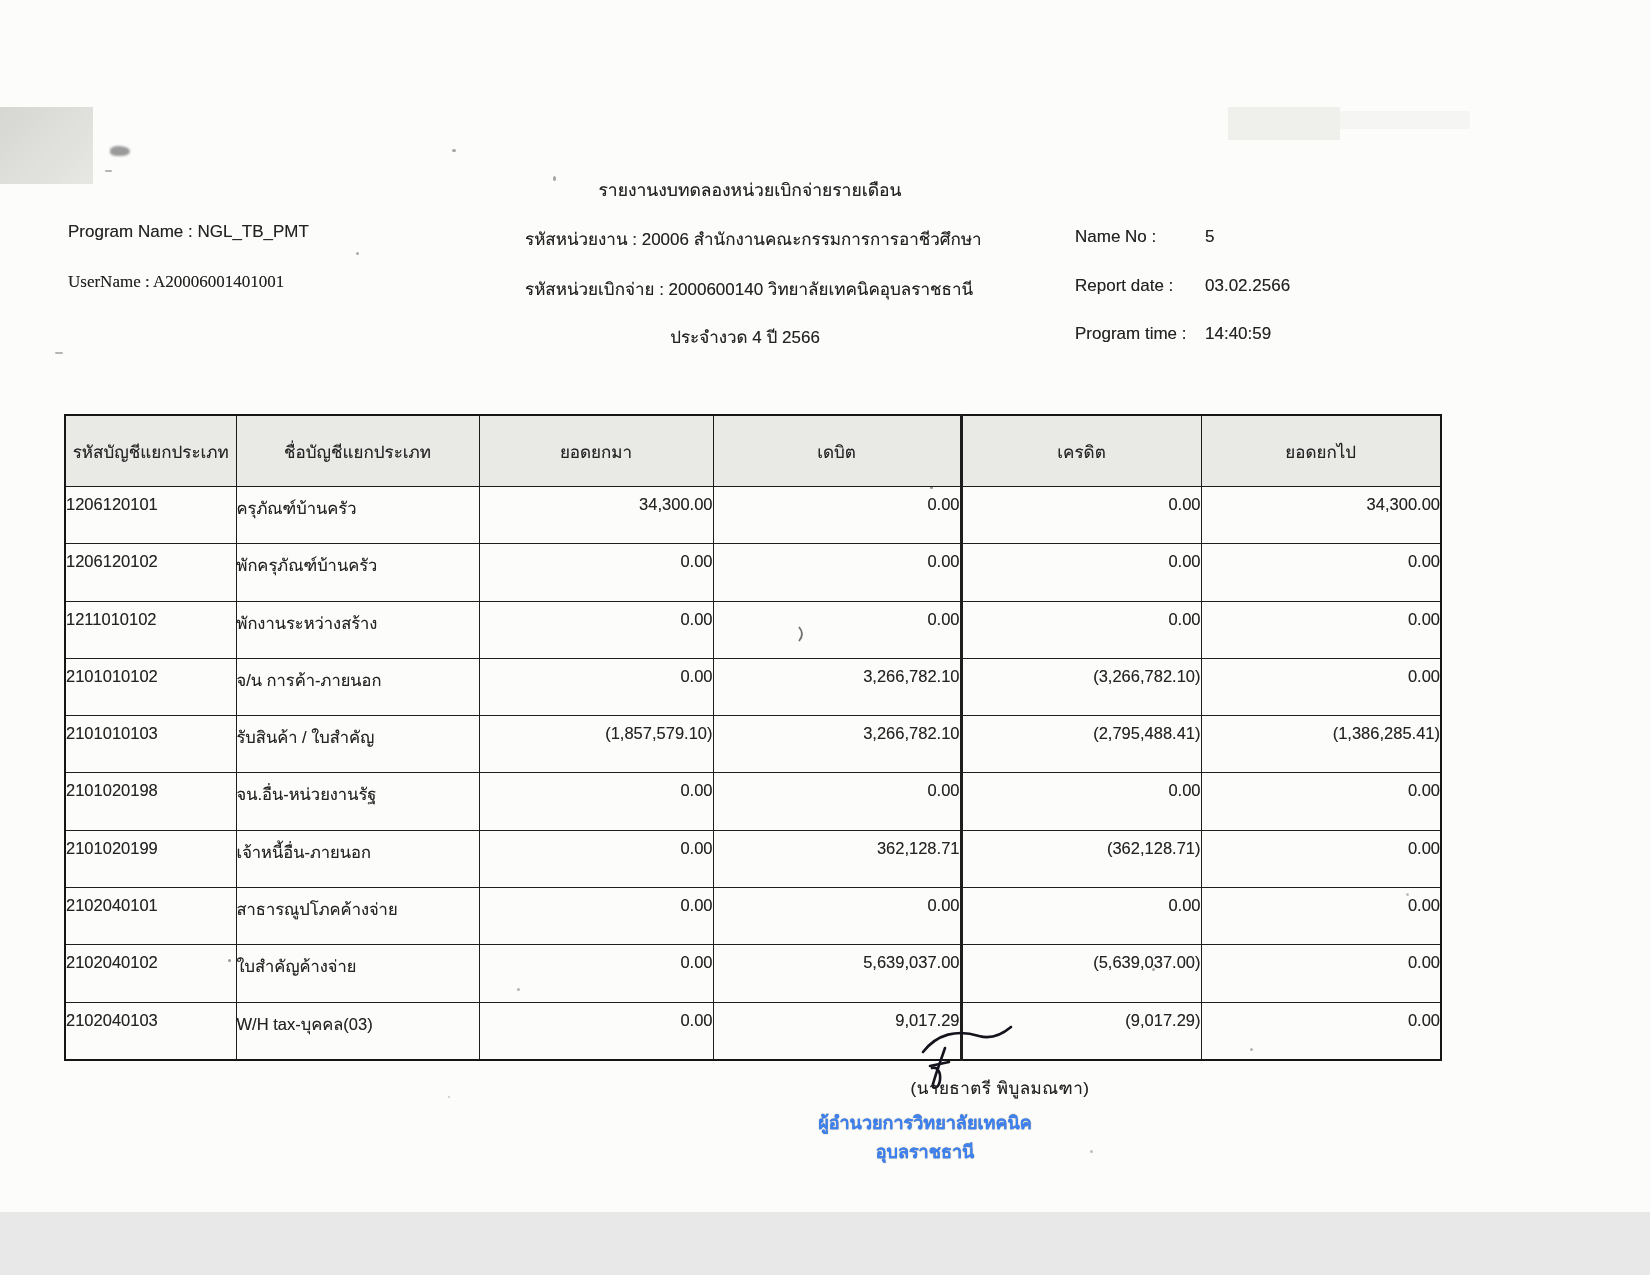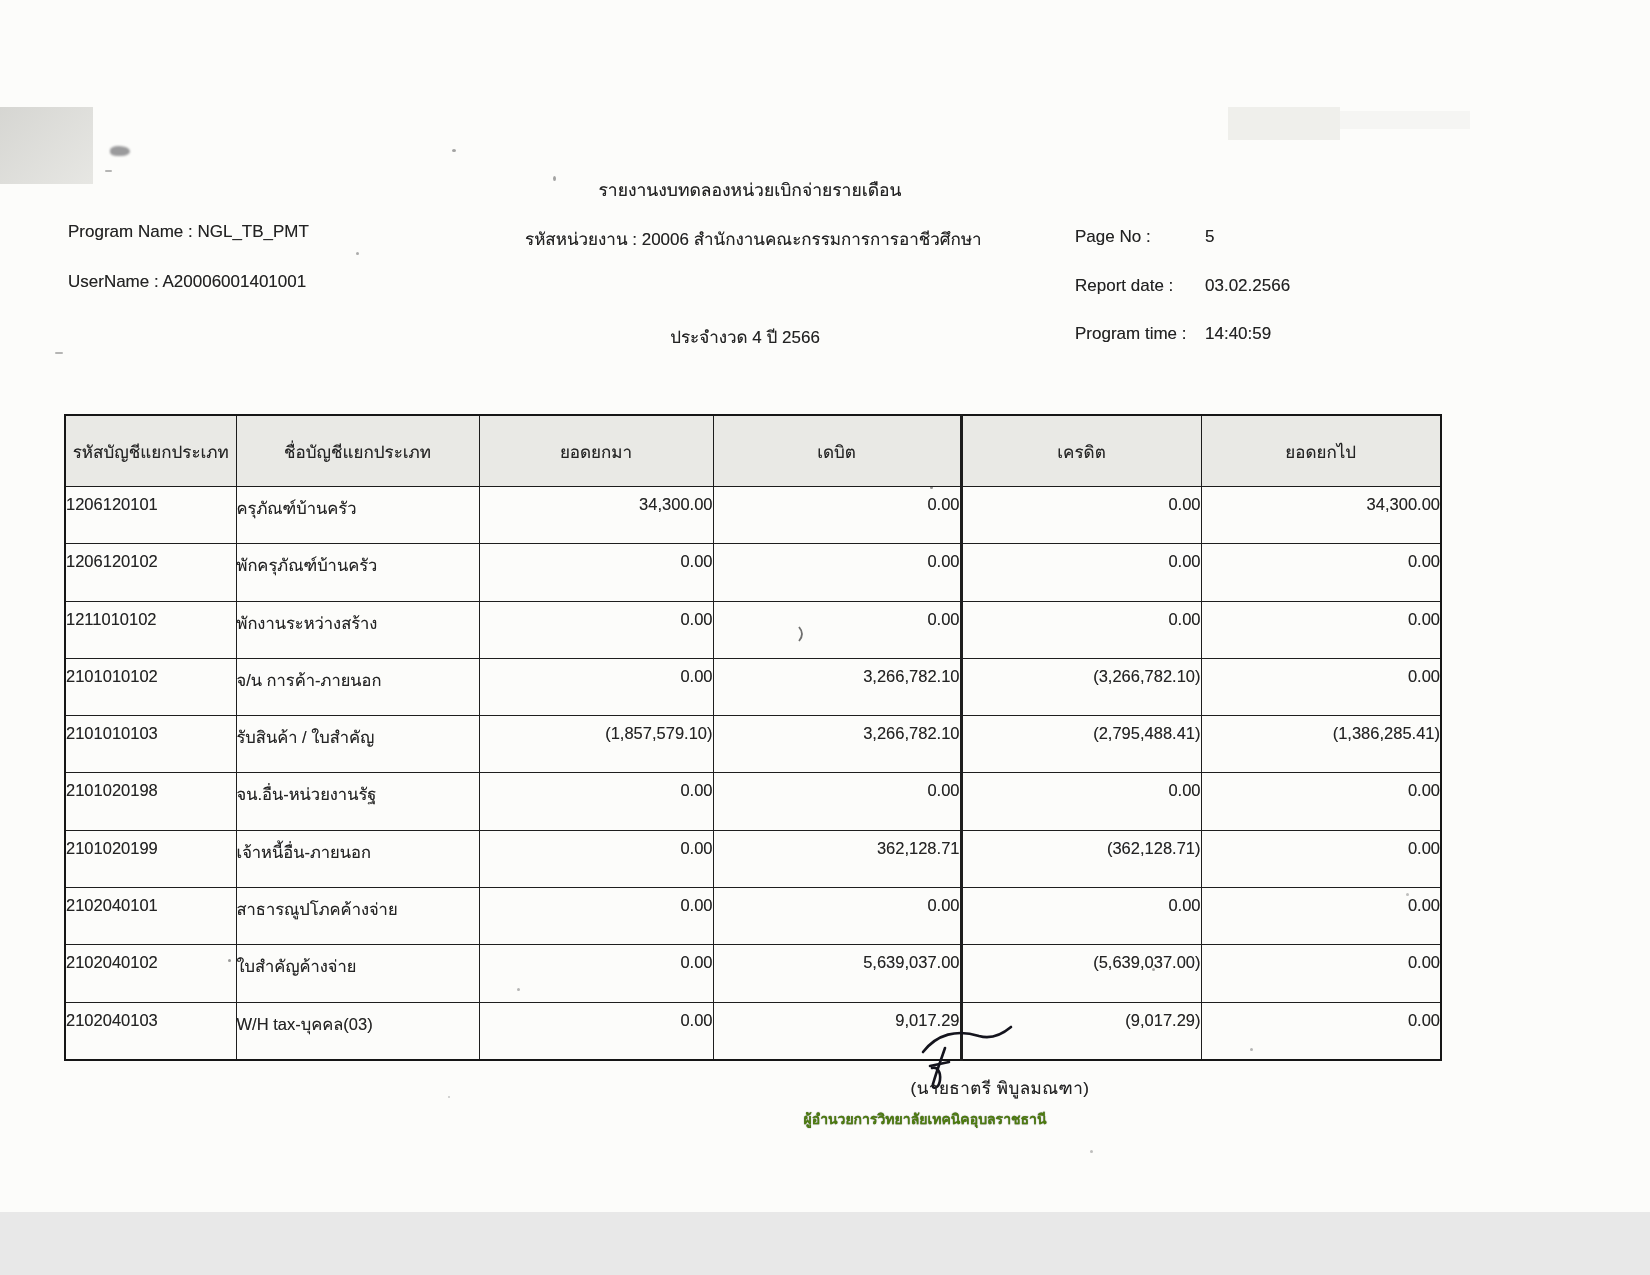--- a/index.html
+++ b/index.html
@@ -39,22 +39,22 @@
     padding:8px 0 0 0;font-size:16.5px;background:transparent;
     text-shadow:0 0 .5px rgba(30,30,30,.4);white-space:nowrap;overflow:hidden;
   }
   table.tb th:nth-child(5),table.tb td:nth-child(5){border-left-width:3px;}
   td.c-code{padding-left:13px;text-align:left;}
   td.c-name{padding-left:9px;text-align:left;margin-top:16px;}
   td.c-num{padding-right:10px;text-align:right;}
 
   
   .sig-name{left:845px;top:1074px;width:310px;text-align:center;font-size:17px;letter-spacing:.5px;}
-  .sig-title{left:790px;top:1108px;width:270px;text-align:center;font-size:14px;font-weight:700;
-             color:#4d7c0f;text-shadow:0 0 1px rgba(20,20,20,.7);filter:blur(.2px);}
+  .sig-title{left:790px;top:1108px;width:270px;text-align:center;font-size:18px;font-weight:700;
+             color:#3b82f6;text-shadow:0 0 1px rgba(20,20,20,.7);filter:blur(.2px);}
   .sig-svg{left:905px;top:1022px;}
   .stray-bracket{left:797px;top:626px;}
 </style>
 </head>
 <body>
 
 <div class="sheet">
 
   <div class="patch patch-tl"></div>
   <div class="patch patch-tr"></div>
@@ -74,29 +74,30 @@
   <div class="speck" style="left:1250px;top:1048px;width:3px;height:3px;opacity:.4"></div>
   <div class="speck" style="left:1090px;top:1150px;width:3px;height:3px;opacity:.35"></div>
   <div class="speck" style="left:448px;top:1096px;width:2px;height:2px;opacity:.3"></div>
 
   <div class="h-line doc-title ink">รายงานงบทดลองหน่วยเบิกจ่ายรายเดือน</div>
 
   <div class="h-line ink" style="left:68px;top:222px;">
     <span>Program Name :</span>
     <span>NGL_TB_PMT</span>
   </div>
-  <div class="h-line ink" style="left:68px;top:272px;">
+  <div class="h-line ink" style="left:68px;top:272px;font-family:Liberation Serif, serif;">
     <span>UserName :</span>
     <span>A20006001401001</span>
   </div>
 
   <div class="h-line ink" style="left:525px;top:225px;">รหัสหน่วยงาน : 20006 สำนักงานคณะกรรมการการอาชีวศึกษา</div>
+  <div class="h-line ink" style="left:525px;top:275px;">รหัสหน่วยเบิกจ่าย : 2000600140 วิทยาลัยเทคนิคอุบลราชธานี</div>
   <div class="h-line ink" style="left:525px;top:323px;width:440px;text-align:center;">ประจำงวด 4 ปี 2566</div>
 
-  <div class="h-line ink" style="left:1075px;top:227px;">Page No :</div>
+  <div class="h-line ink" style="left:1075px;top:227px;">Name No :</div>
   <div class="h-line ink" style="left:1205px;top:227px;">5</div>
   <div class="h-line ink" style="left:1075px;top:276px;">Report date :</div>
   <div class="h-line ink" style="left:1205px;top:276px;">03.02.2566</div>
   <div class="h-line ink" style="left:1075px;top:324px;">Program time :</div>
   <div class="h-line ink" style="left:1205px;top:324px;">14:40:59</div>
 
   <table class="tb">
     <colgroup>
       <col style="width:171px">
         <col style="width:243px">

